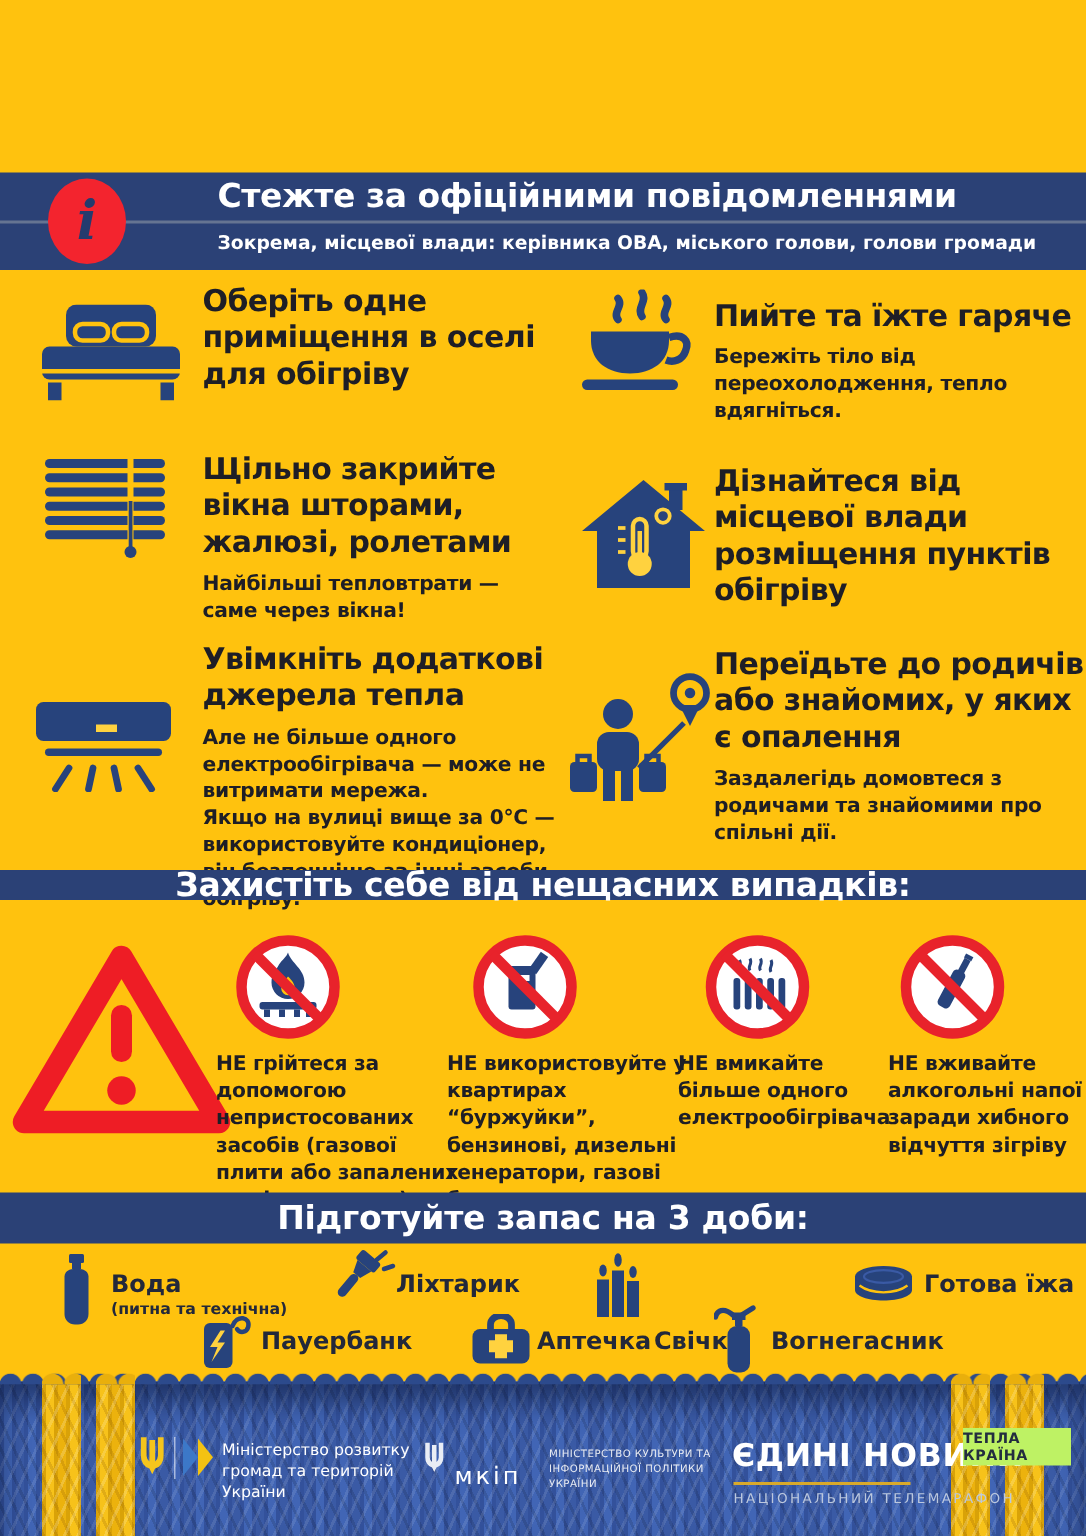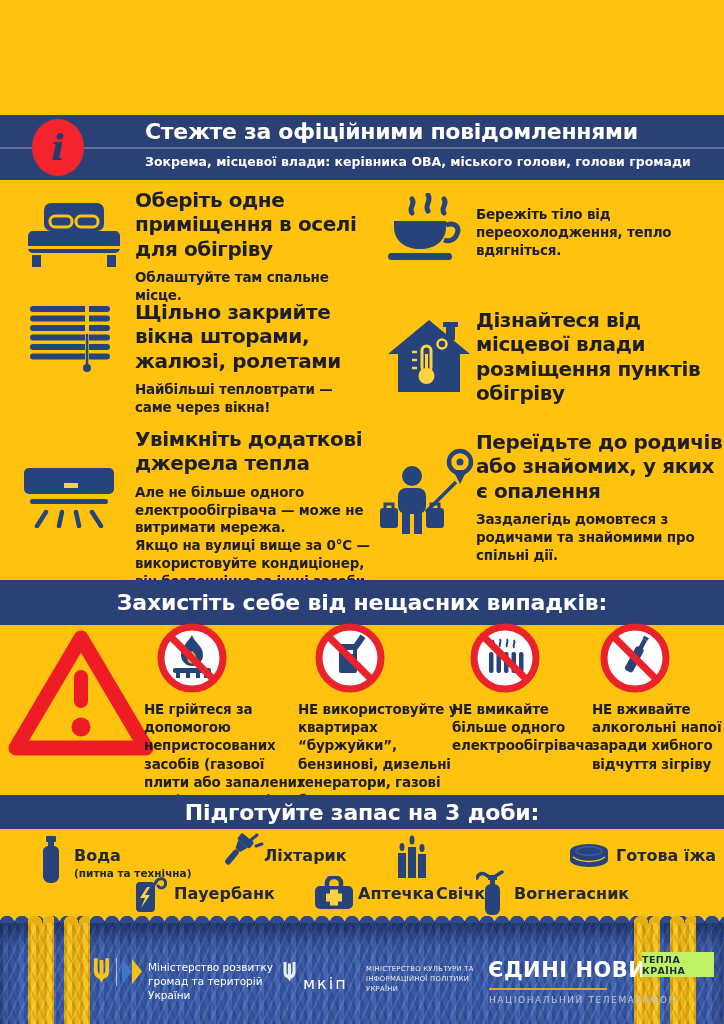--- a/index.html
+++ b/index.html
@@ -24,21 +24,21 @@
     background:#F3242E; border-radius:50%; z-index:2;
     display:flex; align-items:center; justify-content:center;
   }
   .info-badge span{ font-family:"DejaVu Serif", serif; font-style:italic;
     font-weight:bold; font-size:36px; color:#253B6E; transform:translateY(-1px); }
   .official-text{ position:absolute; left:145px; top:0; width:570px; z-index:1; }
   .official-title{ margin-top:4px; color:#fff; font-size:22px; font-weight:bold; letter-spacing:-0.3px;}
   .official-sub{ margin-top:10px; color:#fff; font-size:12.5px; font-weight:bold; }
   .band-center{ display:flex; align-items:center; justify-content:center;
     color:#fff; font-size:22px; font-weight:bold; letter-spacing:-0.2px; }
-  .band-safety{ top:580px; height:45px; }
+  .band-safety{ top:580px; height:20px; }
   .band-supplies{ top:795px; height:34px; }
   
   .tip-icon{ position:absolute; }
   .tip-text{ position:absolute; }
   .tip-title{ font-size:20px; font-weight:bold; line-height:1.22;
     color:#1E1E26; letter-spacing:-0.4px; }
   .tip-body{ margin-top:8px; font-size:13.5px; font-weight:bold; line-height:1.32;
     color:#1E1E26; white-space:pre-line; letter-spacing:-0.2px; }
   
   .warn-icon{ position:absolute; top:622px; width:72px; height:72px; }
@@ -113,34 +113,34 @@
       <rect x="22" y="13" width="22" height="11" rx="5" fill="#27437C" stroke="#FFC20E" stroke-width="3"></rect>
       <rect x="48" y="13" width="22" height="11" rx="5" fill="#27437C" stroke="#FFC20E" stroke-width="3"></rect>
       <rect class="ic" x="0" y="28" width="92" height="22" rx="5"></rect>
       <rect x="0" y="43" width="92" height="3" fill="#FFC20E"></rect>
       <rect class="ic" x="4" y="52" width="9" height="12"></rect>
       <rect class="ic" x="79" y="52" width="9" height="12"></rect>
     </svg>
   </span>
   <div class="tip-text" style="left:135px; top:188px; width:232px;">
     <div class="tip-title">Оберіть одне приміщення в оселі для обігріву</div>
-    <div class="tip-body">Облаштуйте там спальне місце.</div>
   </div>
 
   <span class="tip-icon" style="left:386px; top:193px;">
     <svg width="84" height="72" viewBox="0 0 84 72">
       <path d="M26 20 c-4 -5 4 -9 0 -14" stroke="#27437C" stroke-width="5" fill="none" stroke-linecap="round"></path>
       <path d="M42 18 c-4 -6 4 -10 0 -16" stroke="#27437C" stroke-width="5" fill="none" stroke-linecap="round"></path>
       <path d="M58 20 c-4 -5 4 -9 0 -14" stroke="#27437C" stroke-width="5" fill="none" stroke-linecap="round"></path>
       <path class="ic" d="M8 28 h52 v6 c0 14 -11 22 -26 22 C19 56 8 48 8 34 z"></path>
       <path d="M60 32 c9 -3 14 2 11 9 c-2 6 -8 8 -13 6" stroke="#27437C" stroke-width="5" fill="none"></path>
       <rect class="ic" x="2" y="60" width="64" height="7" rx="3.5"></rect>
     </svg>
   </span>
   <div class="tip-text" style="left:476px; top:198px; width:248px;">
+    <div class="tip-title">Пийте та їжте гаряче</div>
     <div class="tip-body">Бережіть тіло від переохолодження, тепло вдягніться.</div>
   </div>
 
   <span class="tip-icon" style="left:30px; top:306px;">
     <svg width="80" height="68" viewBox="0 0 80 68">
       <rect class="ic" x="0" y="0" width="80" height="6" rx="3"></rect>
       <rect class="ic" x="0" y="9.5" width="80" height="6" rx="3"></rect>
       <rect class="ic" x="0" y="19" width="80" height="6" rx="3"></rect>
       <rect class="ic" x="0" y="28.5" width="80" height="6" rx="3"></rect>
       <rect class="ic" x="0" y="38" width="80" height="6" rx="3"></rect>

